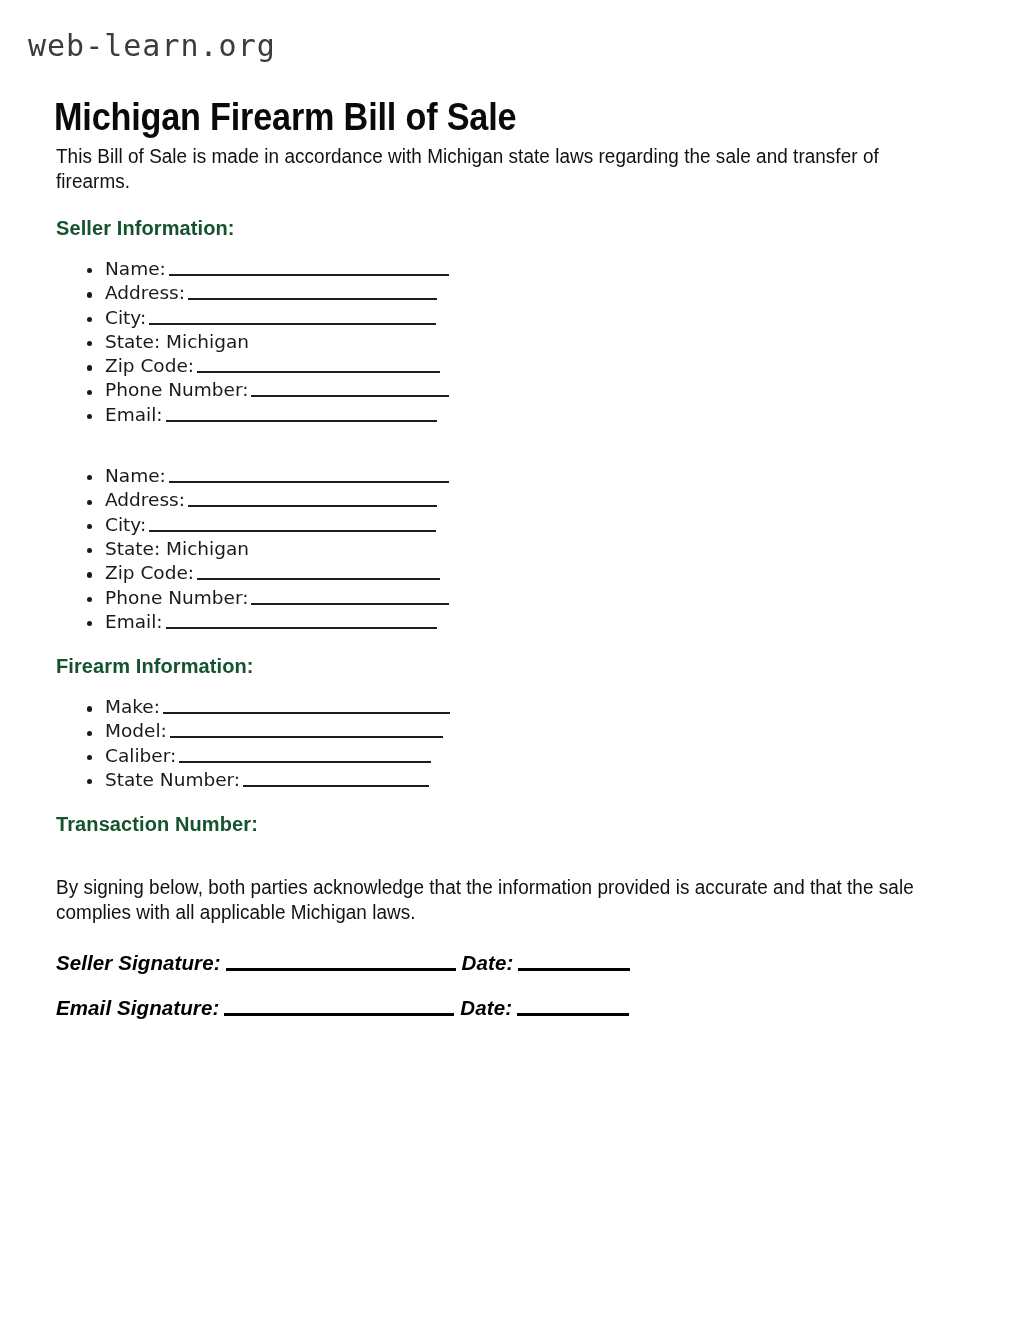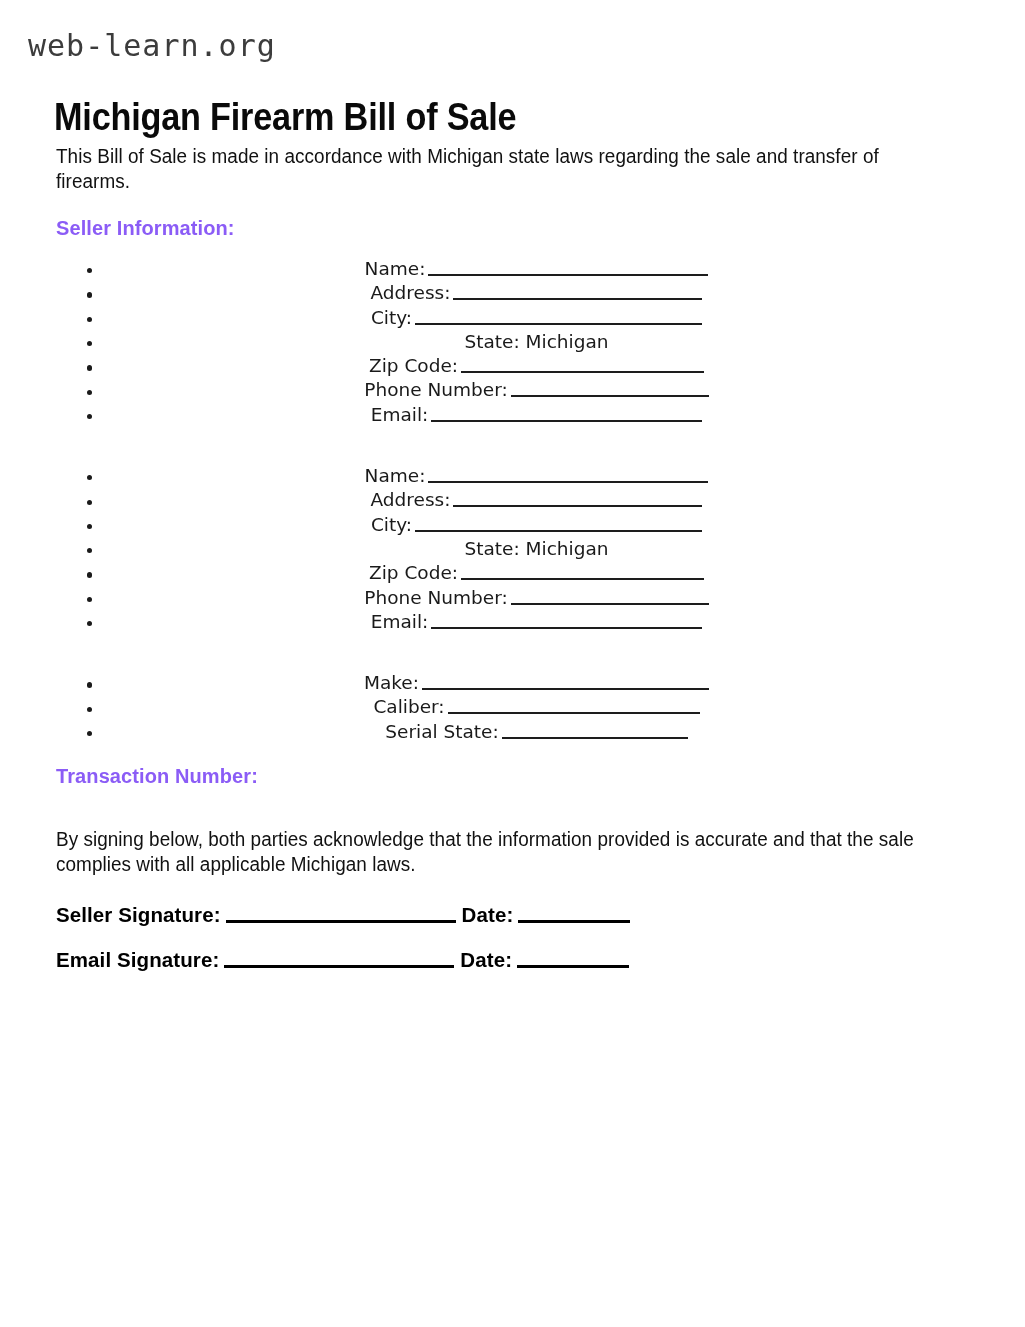--- a/index.html
+++ b/index.html
@@ -74,29 +74,28 @@
     transform: scaleX(0.97);
     transform-origin: left top;
   }
 
   h2.section-heading {
     margin: 0;
     font-family: "Liberation Sans Narrow", "Liberation Sans", sans-serif;
     font-size: 20px;
     font-weight: 700;
     line-height: 24px;
-    color: #8b5cf6;
+    color: #14532d;
     letter-spacing: 0.1px;
   }
 
   ul.field-list {
     list-style: none;
     margin: 0;
     padding: 0;
-    text-align: center;
   }
   ul.field-list li {
     position: relative;
     margin: 0;
     padding: 0 0 0 49px;
     font-family: "DejaVu Sans", sans-serif;
     font-size: 18.5px;
     line-height: 24.3px;
     color: #1a1a1a;
     white-space: nowrap;
@@ -130,20 +129,21 @@
   .sp-sig          { height: 19px; }
 
   
   .sig-row {
     font-family: "Liberation Sans Narrow", "Liberation Sans", sans-serif;
     font-size: 20.5px;
     font-weight: 700;
     line-height: 26px;
     color: #000000;
     white-space: nowrap;
+    font-style: italic;
   }
   .sig-row .sig-label { letter-spacing: 0.1px; }
   .sig-blank {
     display: inline-block;
     vertical-align: baseline;
     border-bottom: 3.2px solid #000000;
     height: 15px;
     margin-left: 5px;
     margin-right: 6px;
     margin-bottom: -1px;
@@ -184,25 +184,27 @@
         <li><span>Address:</span><span class="blank" style="width: 249px;"></span></li>
         <li><span>City:</span><span class="blank" style="width: 287px;"></span></li>
         <li><span>State:</span><span> Michigan</span></li>
         <li><span>Zip Code:</span><span class="blank" style="width: 243px;"></span></li>
         <li><span>Phone Number:</span><span class="blank" style="width: 198px;"></span></li>
         <li><span>Email:</span><span class="blank" style="width: 271px;"></span></li>
       </ul>
 
     <div class="sp-list-to-head"></div>
 
+    <h2 class="section-heading">Firearm Information:</h2>
     <div class="sp-head-to-list"></div>
     <ul class="field-list">
         <li><span>Make:</span><span class="blank" style="width: 287px;"></span></li>
+        <li><span>Model:</span><span class="blank" style="width: 273px;"></span></li>
         <li><span>Caliber:</span><span class="blank" style="width: 252px;"></span></li>
-        <li><span>Serial State:</span><span class="blank" style="width: 186px;"></span></li>
+        <li><span>State Number:</span><span class="blank" style="width: 186px;"></span></li>
       </ul>
 
     <div class="sp-list-to-head"></div>
 
     <h2 class="section-heading">Transaction Number:</h2>
     <div class="sp-head-to-list"></div>
 
     <div class="sp-list-to-para"></div>
 
     <p class="para">By signing below, both parties acknowledge that the information provided is accurate and that the sale complies with all applicable Michigan laws.</p>

